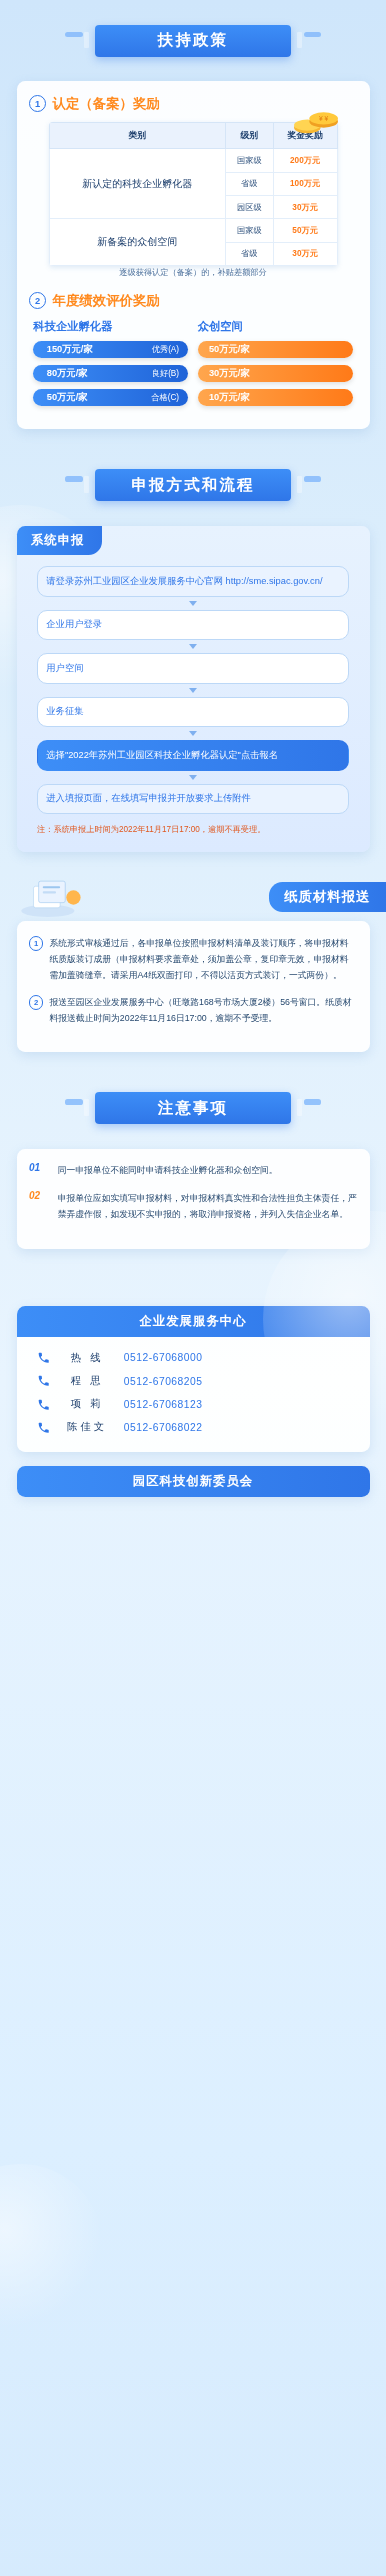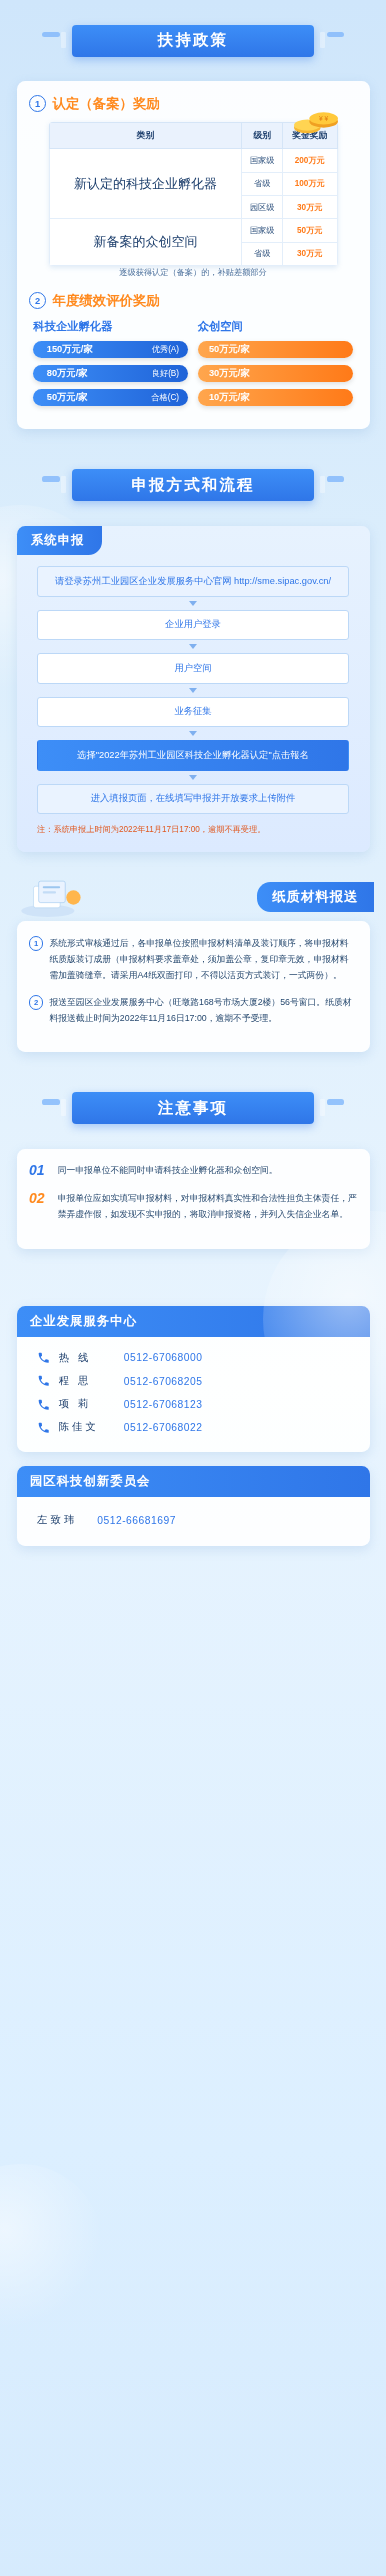--- a/index.html
+++ b/index.html
@@ -14,21 +14,21 @@
 
   
   .bg-deco { position: absolute; border-radius: 50%; pointer-events: none; }
   .bg-deco.d1 { width: 185px; height: 185px; left: -72px; top: 505px; background: radial-gradient(circle at 40% 40%, rgba(255,255,255,.55), rgba(255,255,255,0) 70%); }
   .bg-deco.d2 { width: 216px; height: 216px; right: -93px; top: 1211px; background: radial-gradient(circle at 40% 40%, rgba(255,255,255,.5), rgba(255,255,255,0) 70%); }
   .bg-deco.d3 { width: 165px; height: 165px; left: -62px; top: 2164px; background: radial-gradient(circle at 40% 40%, rgba(255,255,255,.5), rgba(255,255,255,0) 70%); }
 
   
   .banner {
     position: relative;
-    width: 242px;
+    width: 196px;
     margin: 0 auto;
     height: 40px;
     display: flex;
     align-items: center;
     justify-content: center;
   }
   .banner .plate {
     position: absolute;
     left: 0; right: 0; top: 4.1px; bottom: 4.1px;
     background: linear-gradient(180deg, #3d8ef7 0%, #2f76e8 100%);
@@ -77,21 +77,21 @@
   .num-head .txt { font-size: 13.4px; font-weight: bold; color: #ff8a1f; }
 
   
   .tbl-wrap { width: 289px; margin: 0 auto 7.2px; position: relative; }
   table { width: 100%; border-collapse: collapse; font-size: 8.2px; background: #fff; border-radius: 4.1px; overflow: hidden; box-shadow: 0 1.5px 5.2px rgba(99,150,205,.18); }
   th {
     background: #eaf2fd; color: #1b3d6b; font-weight: bold;
     padding: 6.7px 3.1px; font-size: 8.8px; border: 0.5px solid #d5e5f7;
   }
   td { padding: 5.7px 3.1px; text-align: center; border: 0.5px solid #e3eefa; color: #32547f; }
-  td.label { color: #1b3d6b; font-size: 13px; line-height: 1.4; }
+  td.label { color: #1b3d6b; font-size: 10px; line-height: 1.4; }
   td.money { color: #ff7a18; font-weight: bold; }
   .coin {
     position: absolute; right: -3.1px; top: -17.5px;
     width: 49px; height: 32px;
   }
   .note-small { text-align: center; font-size: 8.2px; color: #4a6f9b; margin-top: 1px; }
 
   
   .perf-cols { display: flex; gap: 9.3px; justify-content: center; margin-top: 3.1px; }
   .perf-col { width: 155px; }
@@ -127,64 +127,65 @@
     background: linear-gradient(90deg, #3d8ef7, #2f76e8);
     color: #fff; font-size: 12.4px; font-weight: bold;
     padding: 6.2px 17.5px 6.2px 14.4px;
     border-radius: 8.2px 0 13.4px 0;
     letter-spacing: 1px;
     text-align: center;
   }
   .flow { padding: 11.3px 20.6px 0; }
   .flow-step {
     background: #fff; border: 0.5px solid #bcd8f7; color: #2f76e8;
-    border-radius: 3px; text-align: center; font-size: 9.3px;
+    border-radius: 10px; text-align: left; font-size: 9.3px;
     padding: 7.2px 8.2px; line-height: 1.5;
   }
   .flow-step.solid { background: linear-gradient(90deg, #3d8ef7, #2f76e8); color: #fff; border-color: transparent; }
   .flow-step.light { background: #eaf3ff; }
   .arrow { width: 100%; display: flex; justify-content: center; padding: 4.1px 0; }
   .arrow i {
     width: 0; height: 0; border-left: 4.6px solid transparent; border-right: 4.6px solid transparent;
     border-top: 5.7px solid #7fb0ef; display: block;
   }
   .flow-note { font-size: 8.2px; color: #e0581f; line-height: 1.7; padding: 9.3px 20.6px 0; }
 
   
   .paper-head { position: relative; height: 49px; }
   .paper-banner {
-    position: absolute; right: 12px; top: 9.3px;
+    position: absolute; right: 0; top: 9.3px;
     background: linear-gradient(90deg, #3d8ef7, #2f76e8);
     color: #fff; font-size: 13.4px; font-weight: bold;
     padding: 6.2px 15.5px; border-radius: 13.4px 0 0 13.4px; letter-spacing: 1px;
   }
   .ol-item { display: flex; gap: 6.2px; margin-bottom: 10.3px; }
   .ol-num {
     flex: none; width: 14.4px; height: 14.4px; border-radius: 50%;
     border: 1px solid #2f76e8; color: #2f76e8; font-size: 7.7px; font-weight: bold;
     display: flex; align-items: center; justify-content: center; margin-top: 1.5px;
   }
   .ol-text { font-size: 8.8px; line-height: 1.85; color: #27496f; }
 
   
   .att-item { display: flex; gap: 7.2px; margin-bottom: 11.3px; }
   .att-num {
-    flex: none; font-size: 14px; font-weight: bold; color: #2f76e8;
+    flex: none; font-size: 10px; font-weight: bold; color: #2f76e8;
     font-style: italic; width: 21.6px;
   }
   .att-num.orange { color: #ff8a1f; }
   .att-text { font-size: 8.8px; line-height: 1.85; color: #27496f; }
 
   
   .contact-card {
     width: 353px; margin: 0 auto 13.4px;
     background: rgba(255,255,255,.92);
     border-radius: 8.2px;
     box-shadow: 0 3.1px 10.3px rgba(99,150,205,.18);
     overflow: hidden;
+    text-align: center;
   }
   .contact-title {
     background: linear-gradient(90deg, #3d8ef7, #2f76e8);
     color: #fff; font-size: 12.4px; font-weight: bold;
     padding: 7.2px 13.4px; letter-spacing: 1px;
   }
   .contact-rows { padding: 9.3px 20.6px 13.4px; }
   .c-row { display: flex; align-items: center; gap: 8.2px; font-size: 10.3px; color: #1b3d6b; padding: 4.6px 0; }
   .c-row .phone-ico { width: 13.4px; height: 13.4px; flex: none; color: #2f76e8; }
   .c-row .nm { width: 57px; letter-spacing: 3.1px; }
@@ -415,22 +416,16 @@
             <path fill="#2f76e8" d="M6.6 10.8c1.4 2.8 3.8 5.2 6.6 6.6l2.2-2.2c.3-.3.7-.4 1-.2 1.2.4 2.4.6 3.6.6.6 0 1 .4 1 1V20c0 .6-.4 1-1 1C10.6 21 3 13.4 3 4c0-.6.4-1 1-1h3.5c.6 0 1 .4 1 1 0 1.3.2 2.5.6 3.6.1.4 0 .8-.2 1l-2.3 2.2z"></path>
           </svg>
         <span class="nm">陈佳文</span>
         <span class="tel">0512-67068022</span>
       </div>
     </div>
   </div>
 
   <div class="contact-card">
     <div class="contact-title">园区科技创新委员会</div>
-    <div class="contact-rows" style="padding-top:11.3px;padding-bottom:14.4px">
-      <div class="c-row">
-        <span class="nm" style="width:52px">左致玮</span>
-        <span class="tel">0512-66681697</span>
-      </div>
-    </div>
   </div>
 
 </div>
 
 
 </body></html>

